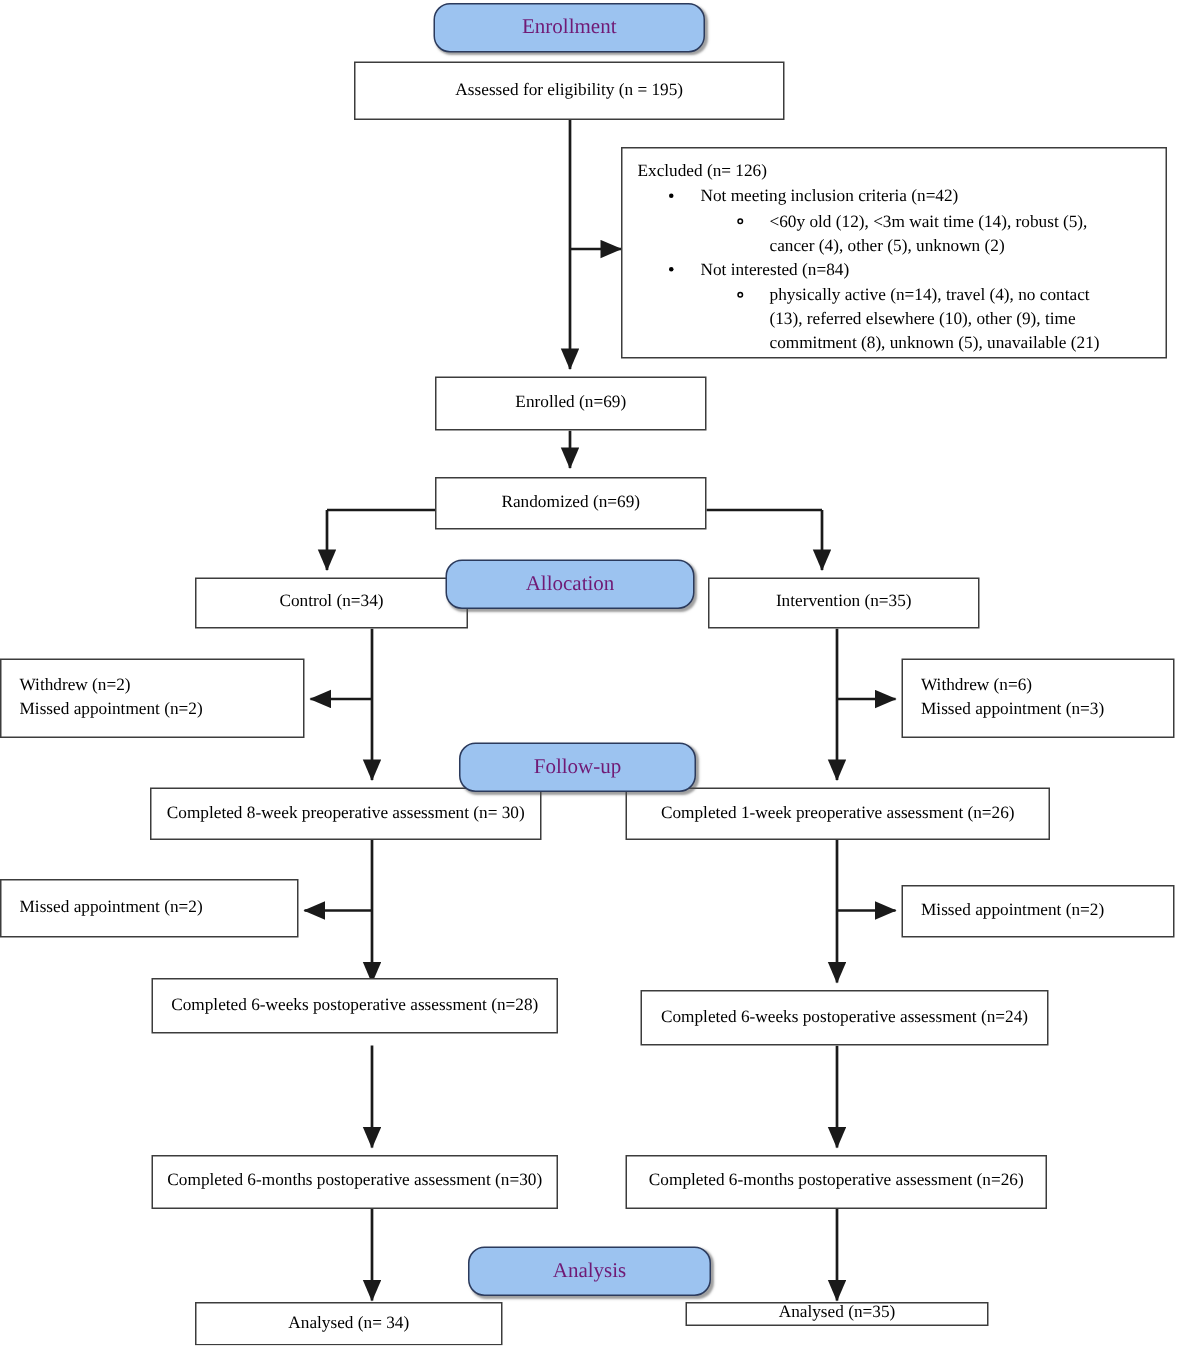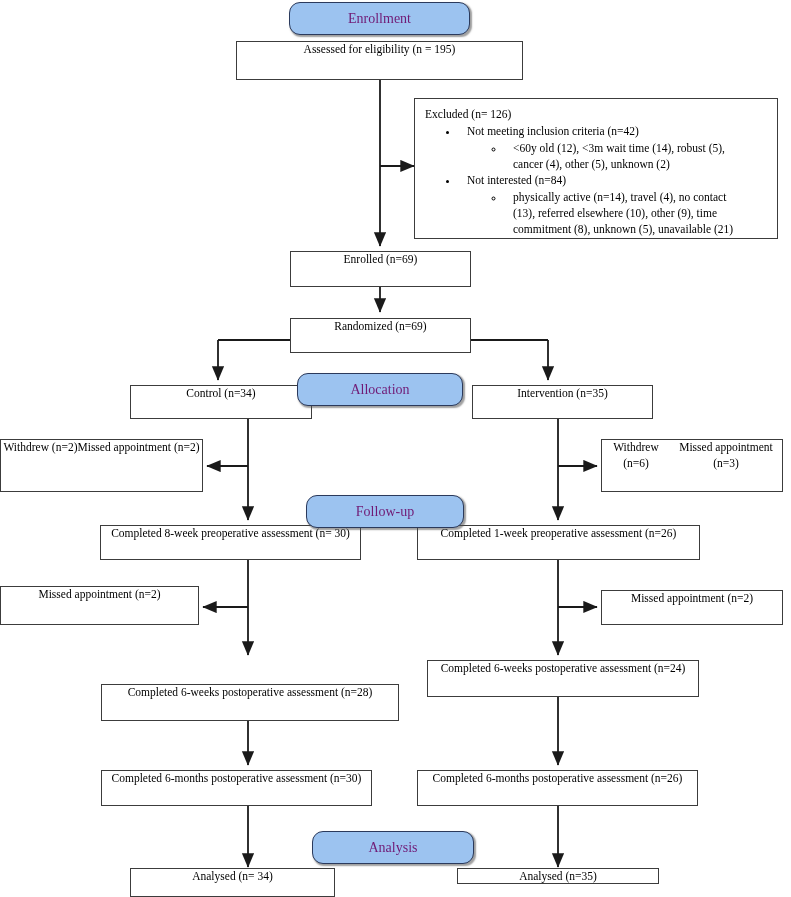--- a/index.html
+++ b/index.html
@@ -28,28 +28,30 @@
     box-sizing: border-box;
     border: 1px solid #3c3c3c;
     background: #ffffff;
     color: #000000;
     font-size: 11.5px;
     line-height: 1.35;
     z-index: 2;
   }
   .node.center {
     display: flex;
+    align-items: center;
     justify-content: center;
     text-align: center;
   }
   .node.leftpad {
     display: flex;
-    flex-direction: row;
+    flex-direction: column;
     justify-content: center;
-    text-align: center;
+    padding-left: 12px;
+    text-align: left;
   }
   .pill {
     position: absolute;
     box-sizing: border-box;
     border: 1px solid #2b3a5c;
     border-radius: 11px;
     display: flex;
     align-items: center;
     justify-content: center;
     text-align: center;
@@ -191,21 +193,21 @@
   </div>
 
   <div class="node leftpad" style="left:0px; top:586px; width:199px; height:39px;">
     <span>Missed appointment (n=2)</span>
   </div>
 
   <div class="node leftpad" style="left:601px; top:590px; width:182px; height:35px;">
     <span>Missed appointment (n=2)</span>
   </div>
 
-  <div class="node center" style="left:101px; top:684px; width:298px; height:37px;">
+  <div class="node center" style="left:101px; top:652px; width:271px; height:37px;">
     <span>Completed 6-weeks postoperative assessment (n=28)</span>
   </div>
 
   <div class="node center" style="left:427px; top:660px; width:272px; height:37px;">
     <span>Completed 6-weeks postoperative assessment (n=24)</span>
   </div>
 
   <div class="node center" style="left:101px; top:770px; width:271px; height:36px;">
     <span>Completed 6-months postoperative assessment (n=30)</span>
   </div>

